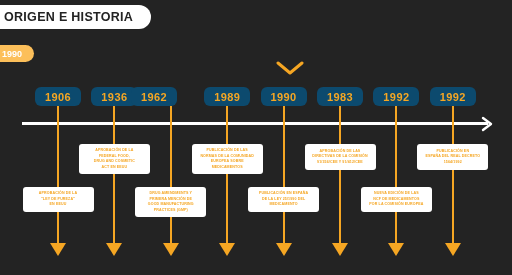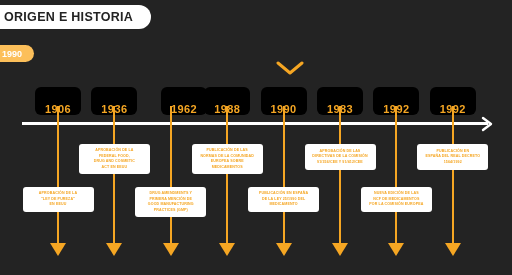--- a/index.html
+++ b/index.html
@@ -88,25 +88,25 @@
     top: 116px;
     width: 16px;
     height: 16px;
   }
 
   
   .year-pill {
     position: absolute;
     top: 87px;
     width: 46px;
-    height: 28px;
-    background: #000000;
+    height: 19px;
+    background: #0c4a6e;
     border-radius: 6px;
     display: flex;
-    align-items: flex-end;
+    align-items: center;
     justify-content: center;
     box-sizing: border-box;
   }
   .year-pill .year-text {
     color: #f5a623;
     font-size: 11px;
     font-weight: bold;
     letter-spacing: 0.4px;
   }
 
@@ -191,35 +191,35 @@
       <div class="stem" style="left: 113.4px; top: 106px; height: 142px;"></div>
       <div class="event-box" style="left: 78.9px; top: 144px; width: 71px; min-height: 26px;">
         <span class="event-text">APROBACIÓN DE LA
 FEDERAL FOOD,
 DRUG AND COSMETIC
 ACT EN EEUU</span>
       </div>
       <div class="arrow-head" style="left: 106.4px; top: 243px;"><svg width="16" height="14" viewBox="0 0 16 14">
           <polygon points="0,0 16,0 8,13" fill="#f5a623"></polygon>
         </svg></div>
-      <div class="year-pill" style="left: 161px;">
+      <div class="year-pill" style="left: 131px;">
         <span class="year-text">1962</span>
       </div>
       <div class="stem" style="left: 169.8px; top: 106px; height: 142px;"></div>
       <div class="event-box" style="left: 135.3px; top: 187px; width: 71px; min-height: 25px;">
         <span class="event-text">DRUG AMENDMENTS Y
 PRIMERA MENCIÓN DE
 GOOD MANUFACTURING
 PRACTICES (GMP)</span>
       </div>
       <div class="arrow-head" style="left: 162.8px; top: 243px;"><svg width="16" height="14" viewBox="0 0 16 14">
           <polygon points="0,0 16,0 8,13" fill="#f5a623"></polygon>
         </svg></div>
       <div class="year-pill" style="left: 204.2px;">
-        <span class="year-text">1988</span>
+        <span class="year-text">1989</span>
       </div>
       <div class="stem" style="left: 226.2px; top: 106px; height: 142px;"></div>
       <div class="event-box" style="left: 191.7px; top: 144px; width: 71px; min-height: 26px;">
         <span class="event-text">PUBLICACIÓN DE LAS
 NORMAS DE LA COMUNIDAD
 EUROPEA SOBRE
 MEDICAMENTOS</span>
       </div>
       <div class="arrow-head" style="left: 219.2px; top: 243px;"><svg width="16" height="14" viewBox="0 0 16 14">
           <polygon points="0,0 16,0 8,13" fill="#f5a623"></polygon>

